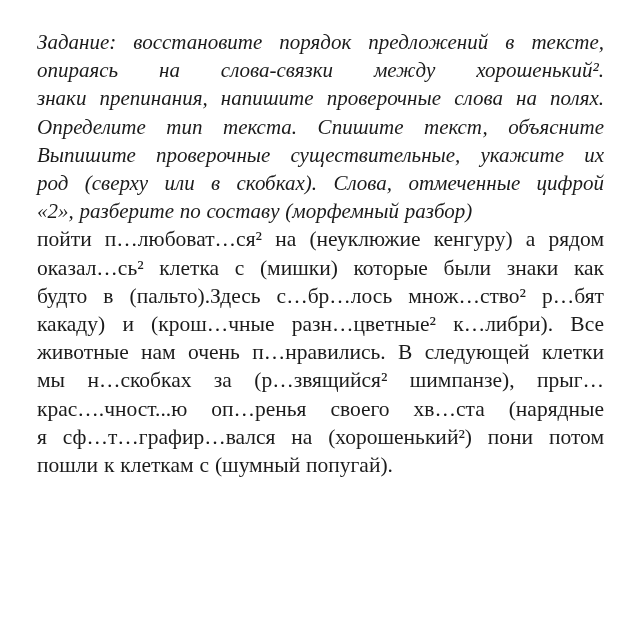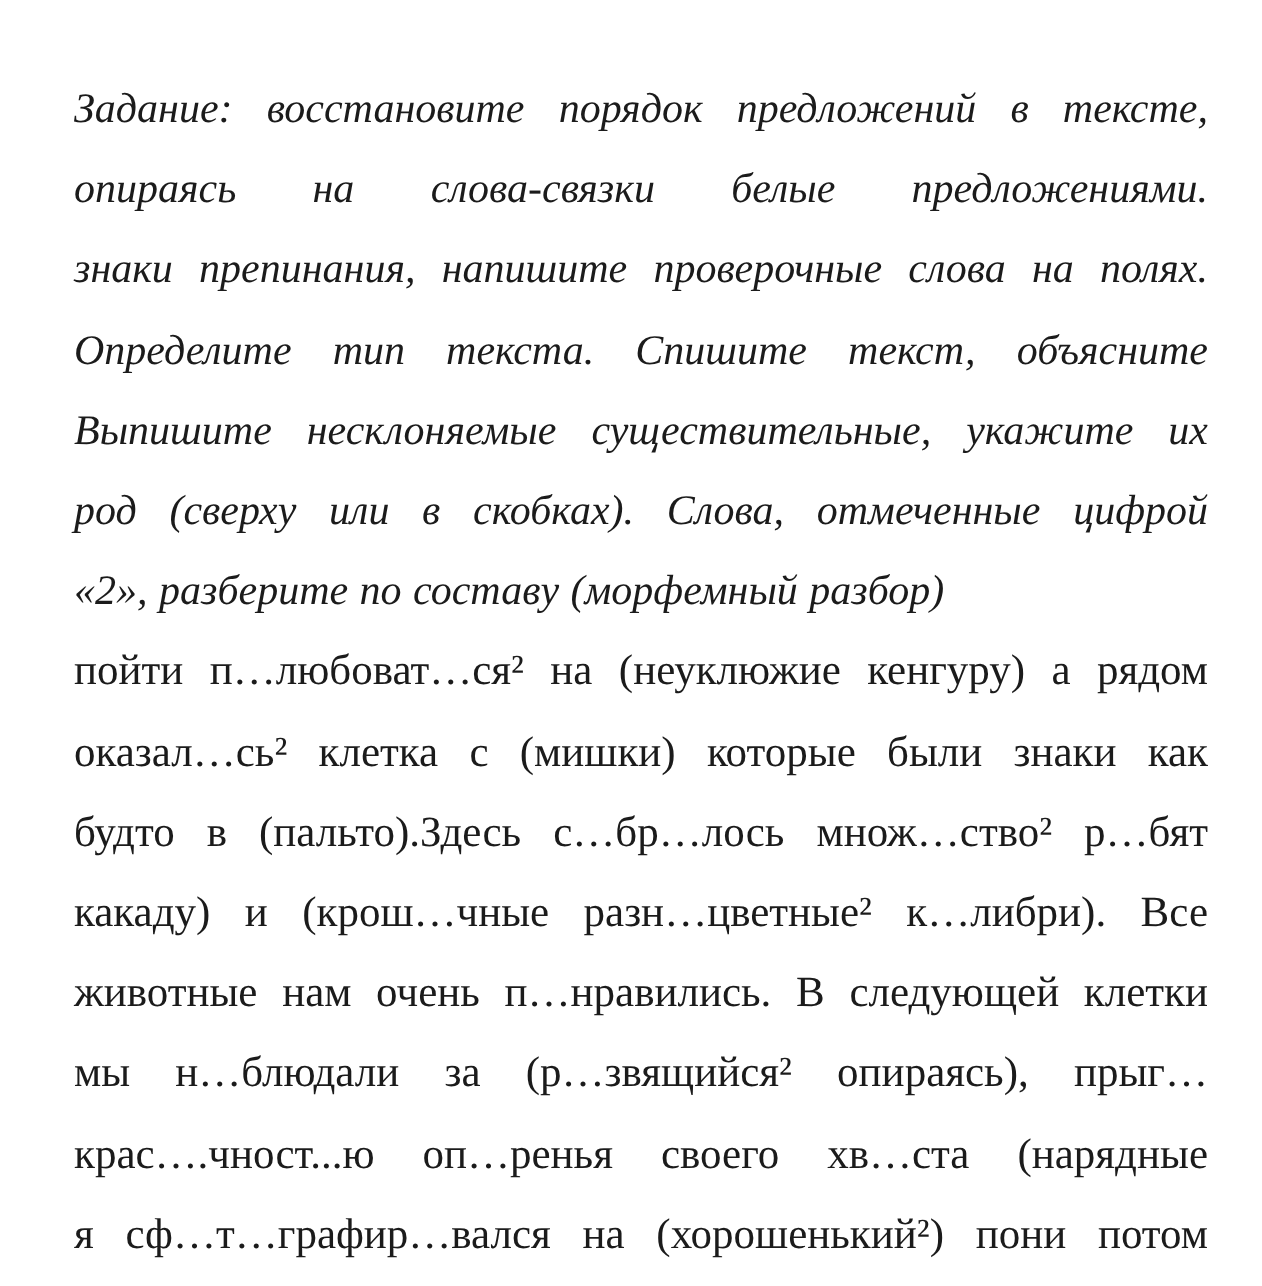--- a/index.html
+++ b/index.html
@@ -21,51 +21,50 @@
     width: 100%;
   }
   .line {
     font-family: "Liberation Serif", "DejaVu Serif", serif;
     font-size: 21.5px;
     line-height: 28.2px;
     white-space: normal;
     text-align: justify;
     text-align-last: justify;
     word-spacing: 0.5px;
-    margin-top: 12px;
   }
   .instructions .line {
     font-style: italic;
     font-size: 21px;
   }
   .line.last {
     text-align: center;
     text-align-last: left;
   }
 </style>
 </head>
 <body>
 
 <div class="page">
 
   <div class="textblock instructions">
     <div class="line">Задание: восстановите порядок предложений в тексте,</div>
-    <div class="line">опираясь на слова-связки белые предложениями.</div>
+    <div class="line">опираясь на слова-связки между хорошенький².</div>
     <div class="line">знаки препинания, напишите проверочные слова на полях.</div>
     <div class="line">Определите тип текста. Спишите текст, объясните</div>
-    <div class="line">Выпишите несклоняемые существительные, укажите их</div>
+    <div class="line">Выпишите проверочные существительные, укажите их</div>
     <div class="line">род (сверху или в скобках). Слова, отмеченные цифрой</div>
     <div class="line last">«2», разберите по составу (морфемный разбор)</div>
   </div>
 
   <div class="textblock exercise">
     <div class="line">пойти п…любоват…ся² на (неуклюжие кенгуру) а рядом</div>
     <div class="line">оказал…сь² клетка с (мишки) которые были знаки как</div>
     <div class="line">будто в (пальто).Здесь с…бр…лось множ…ство² р…бят</div>
     <div class="line">какаду) и (крош…чные разн…цветные² к…либри). Все</div>
     <div class="line">животные нам очень п…нравились. В следующей клетки</div>
-    <div class="line">мы н…блюдали за (р…звящийся² опираясь), прыг…</div>
+    <div class="line">мы н…скобках за (р…звящийся² шимпанзе), прыг…</div>
     <div class="line">крас….чност...ю оп…ренья своего хв…ста (нарядные</div>
     <div class="line">я сф…т…графир…вался на (хорошенький²) пони потом</div>
     <div class="line last">пошли к клеткам с (шумный попугай).</div>
   </div>
 
 </div>
 
 </body></html>

